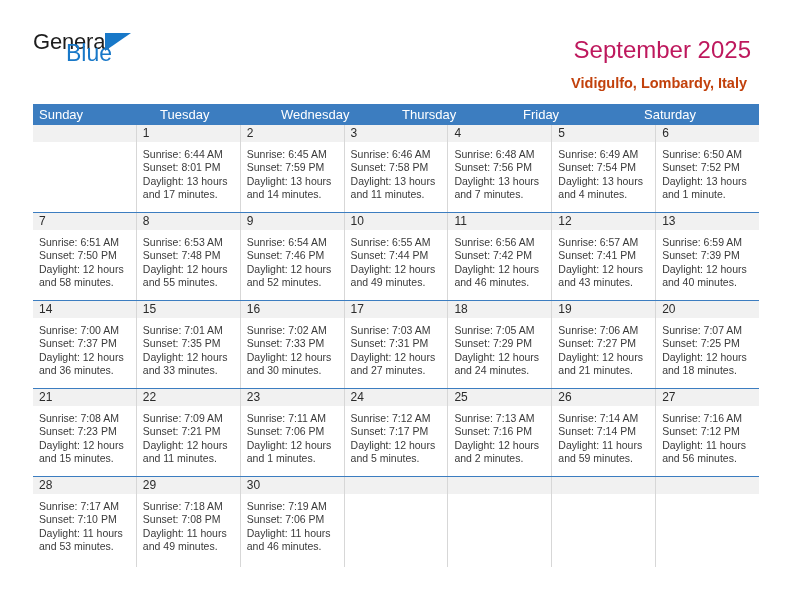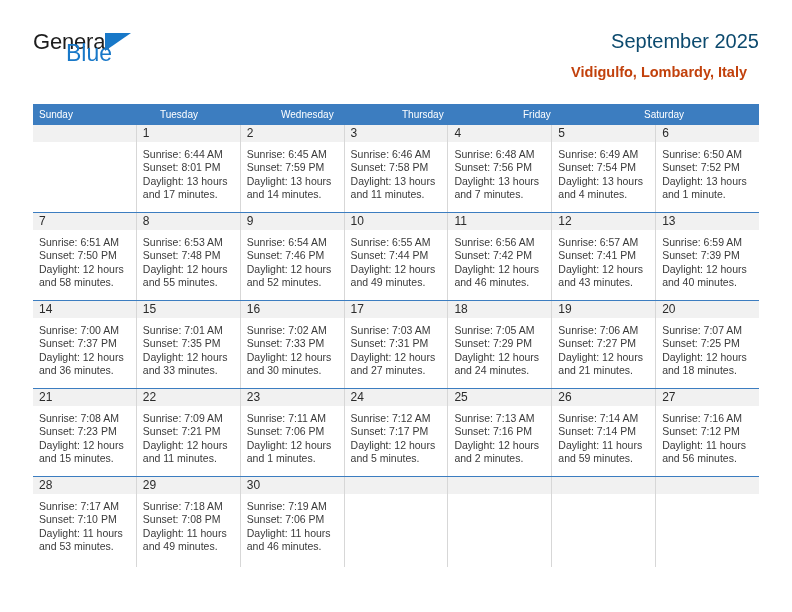--- a/index.html
+++ b/index.html
@@ -66,25 +66,25 @@
     line-height: 25px;
   }
 
   .titlebox {
     position: absolute;
     right: 0;
     top: 26px;
     text-align: right;
   }
   .cal-title {
-    font-size: 20px;
-    color: #0c4a6e;
+    font-size: 24px;
+    color: #be185d;
     line-height: 31px;
     font-weight: normal;
-    margin: 0;
+    margin: 8px;
   }
   .cal-subtitle {
     font-size: 14.5px;
     color: #c2410c;
     line-height: 20px;
     margin: 5px 12px 0 0;
     font-weight: bold;
   }
 
   
@@ -95,21 +95,21 @@
     width: 726px;
   }
   .weekhead {
     display: flex;
     width: 100%;
     background: #3c7dc0;
     height: 21px;
   }
   .weekhead .wh {
     flex: 1 1 0;
-    font-size: 10px;
+    font-size: 13px;
     color: #ffffff;
     line-height: 21px;
     padding-left: 6px;
     box-sizing: border-box;
     white-space: nowrap;
     overflow: hidden;
   }
 
   .week {
     display: flex;

